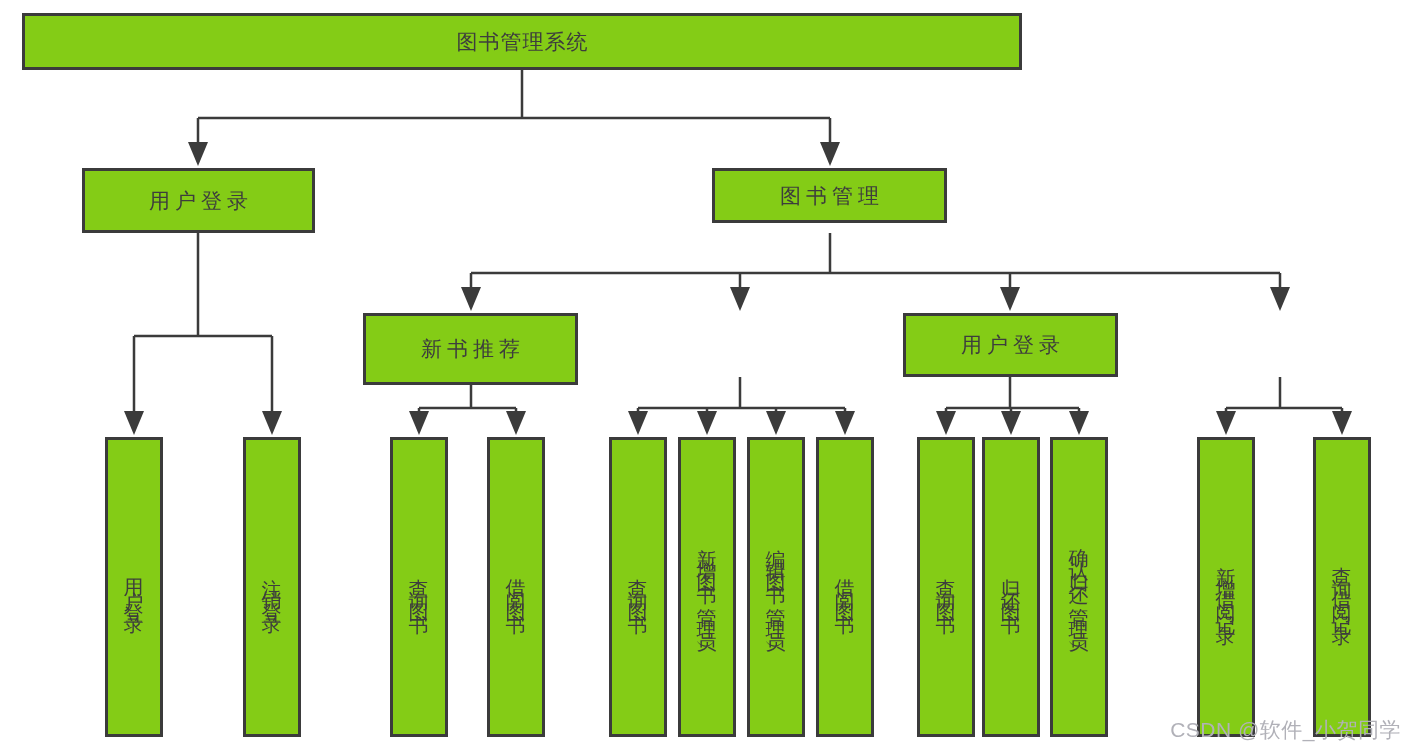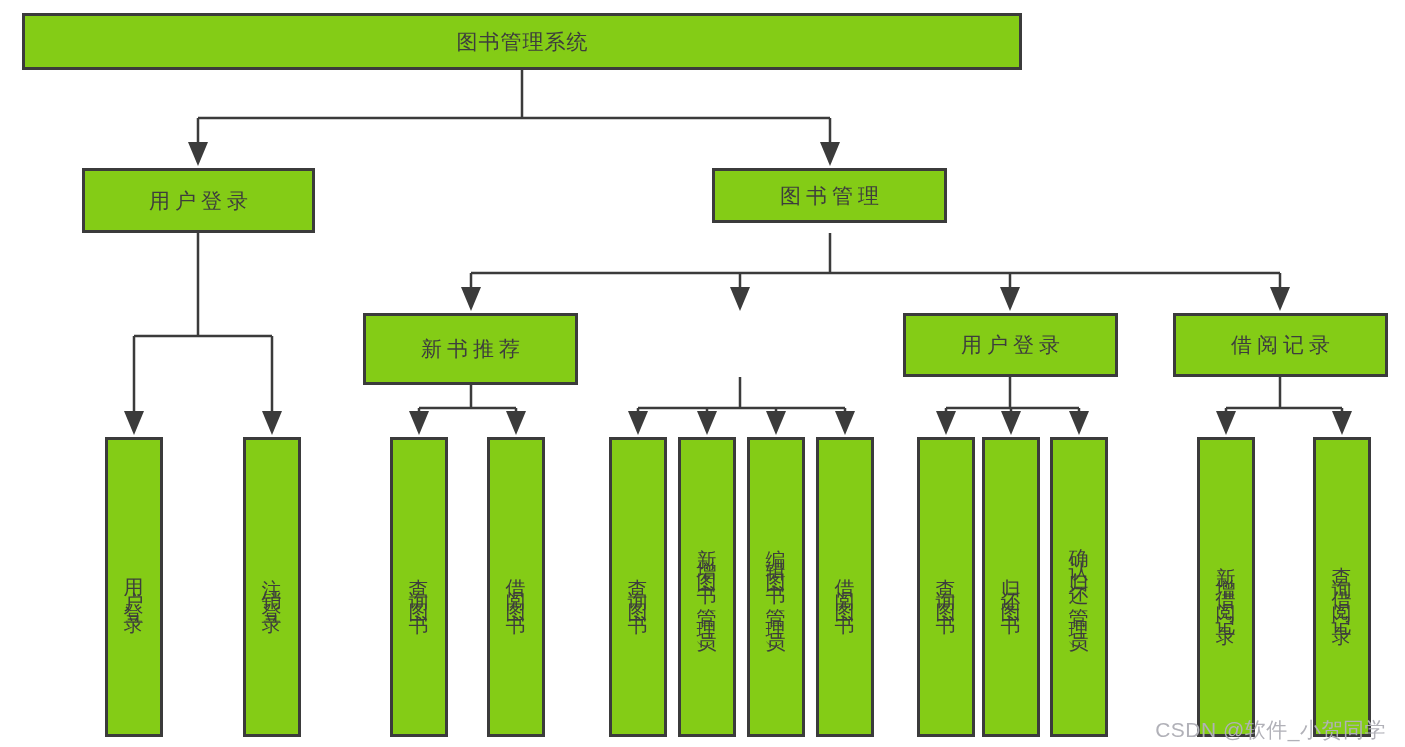--- a/index.html
+++ b/index.html
@@ -29,21 +29,21 @@
   .root-label{letter-spacing:1px;text-indent:1px;}
   .leaf .vlabel{
     writing-mode:vertical-rl;
     line-height:1;
     font-size:20px;
     letter-spacing:12px;
     color:#3d3d3d;
   }
   #watermark{
     position:absolute;
-    right:19px;bottom:3px;
+    right:4px;bottom:3px;
     font-size:21px;
     color:#b1b1b8;
     letter-spacing:0.5px;
     white-space:nowrap;
   }
 </style>
 </head>
 <body>
 
 <div id="stage">
@@ -98,23 +98,20 @@
   <div class="node" style="left:712px;top:168px;width:235px;height:55px">
     <span class="hlabel">图书管理</span>
   </div>
 
   <div class="node" style="left:363px;top:313px;width:215px;height:72px">
     <span class="hlabel">新书推荐</span>
   </div>
   <div class="node" style="left:903px;top:313px;width:215px;height:64px">
     <span class="hlabel">用户登录</span>
   </div>
-  <div class="node" style="left:1173px;top:313px;width:215px;height:64px">
-    <span class="hlabel">借阅记录</span>
-  </div>
 
   <div class="node leaf" style="left:105px;top:437px;width:58px;height:300px">
     <span class="vlabel">用户登录</span>
   </div>
   <div class="node leaf" style="left:243px;top:437px;width:58px;height:300px">
     <span class="vlabel">注销登录</span>
   </div>
   <div class="node leaf" style="left:390px;top:437px;width:58px;height:300px">
     <span class="vlabel">查询图书</span>
   </div>

